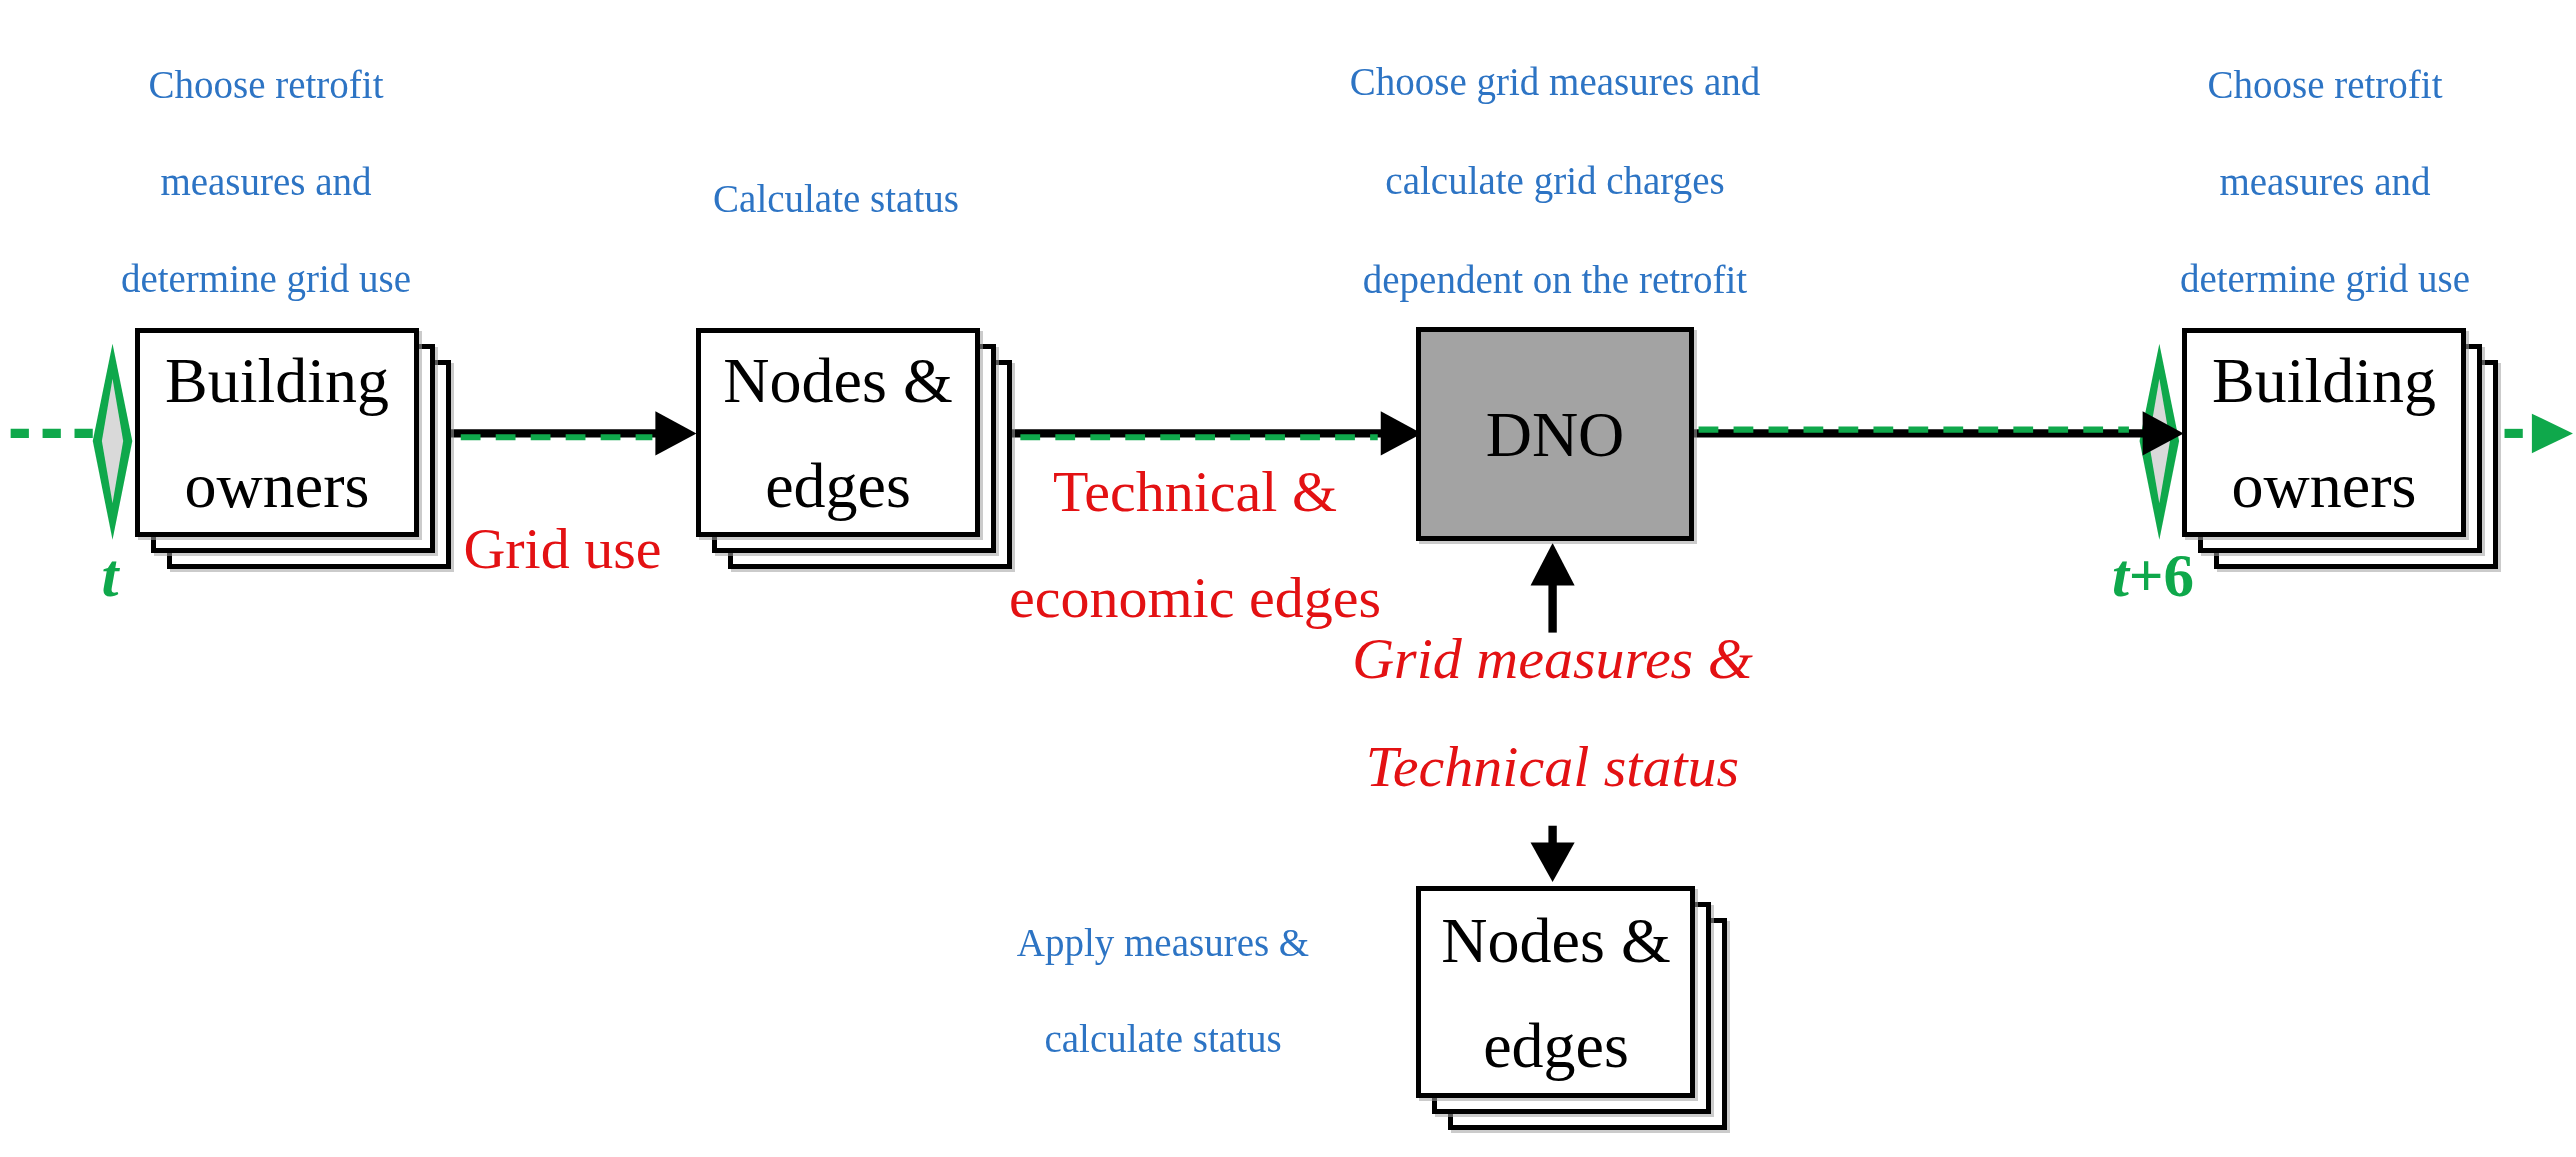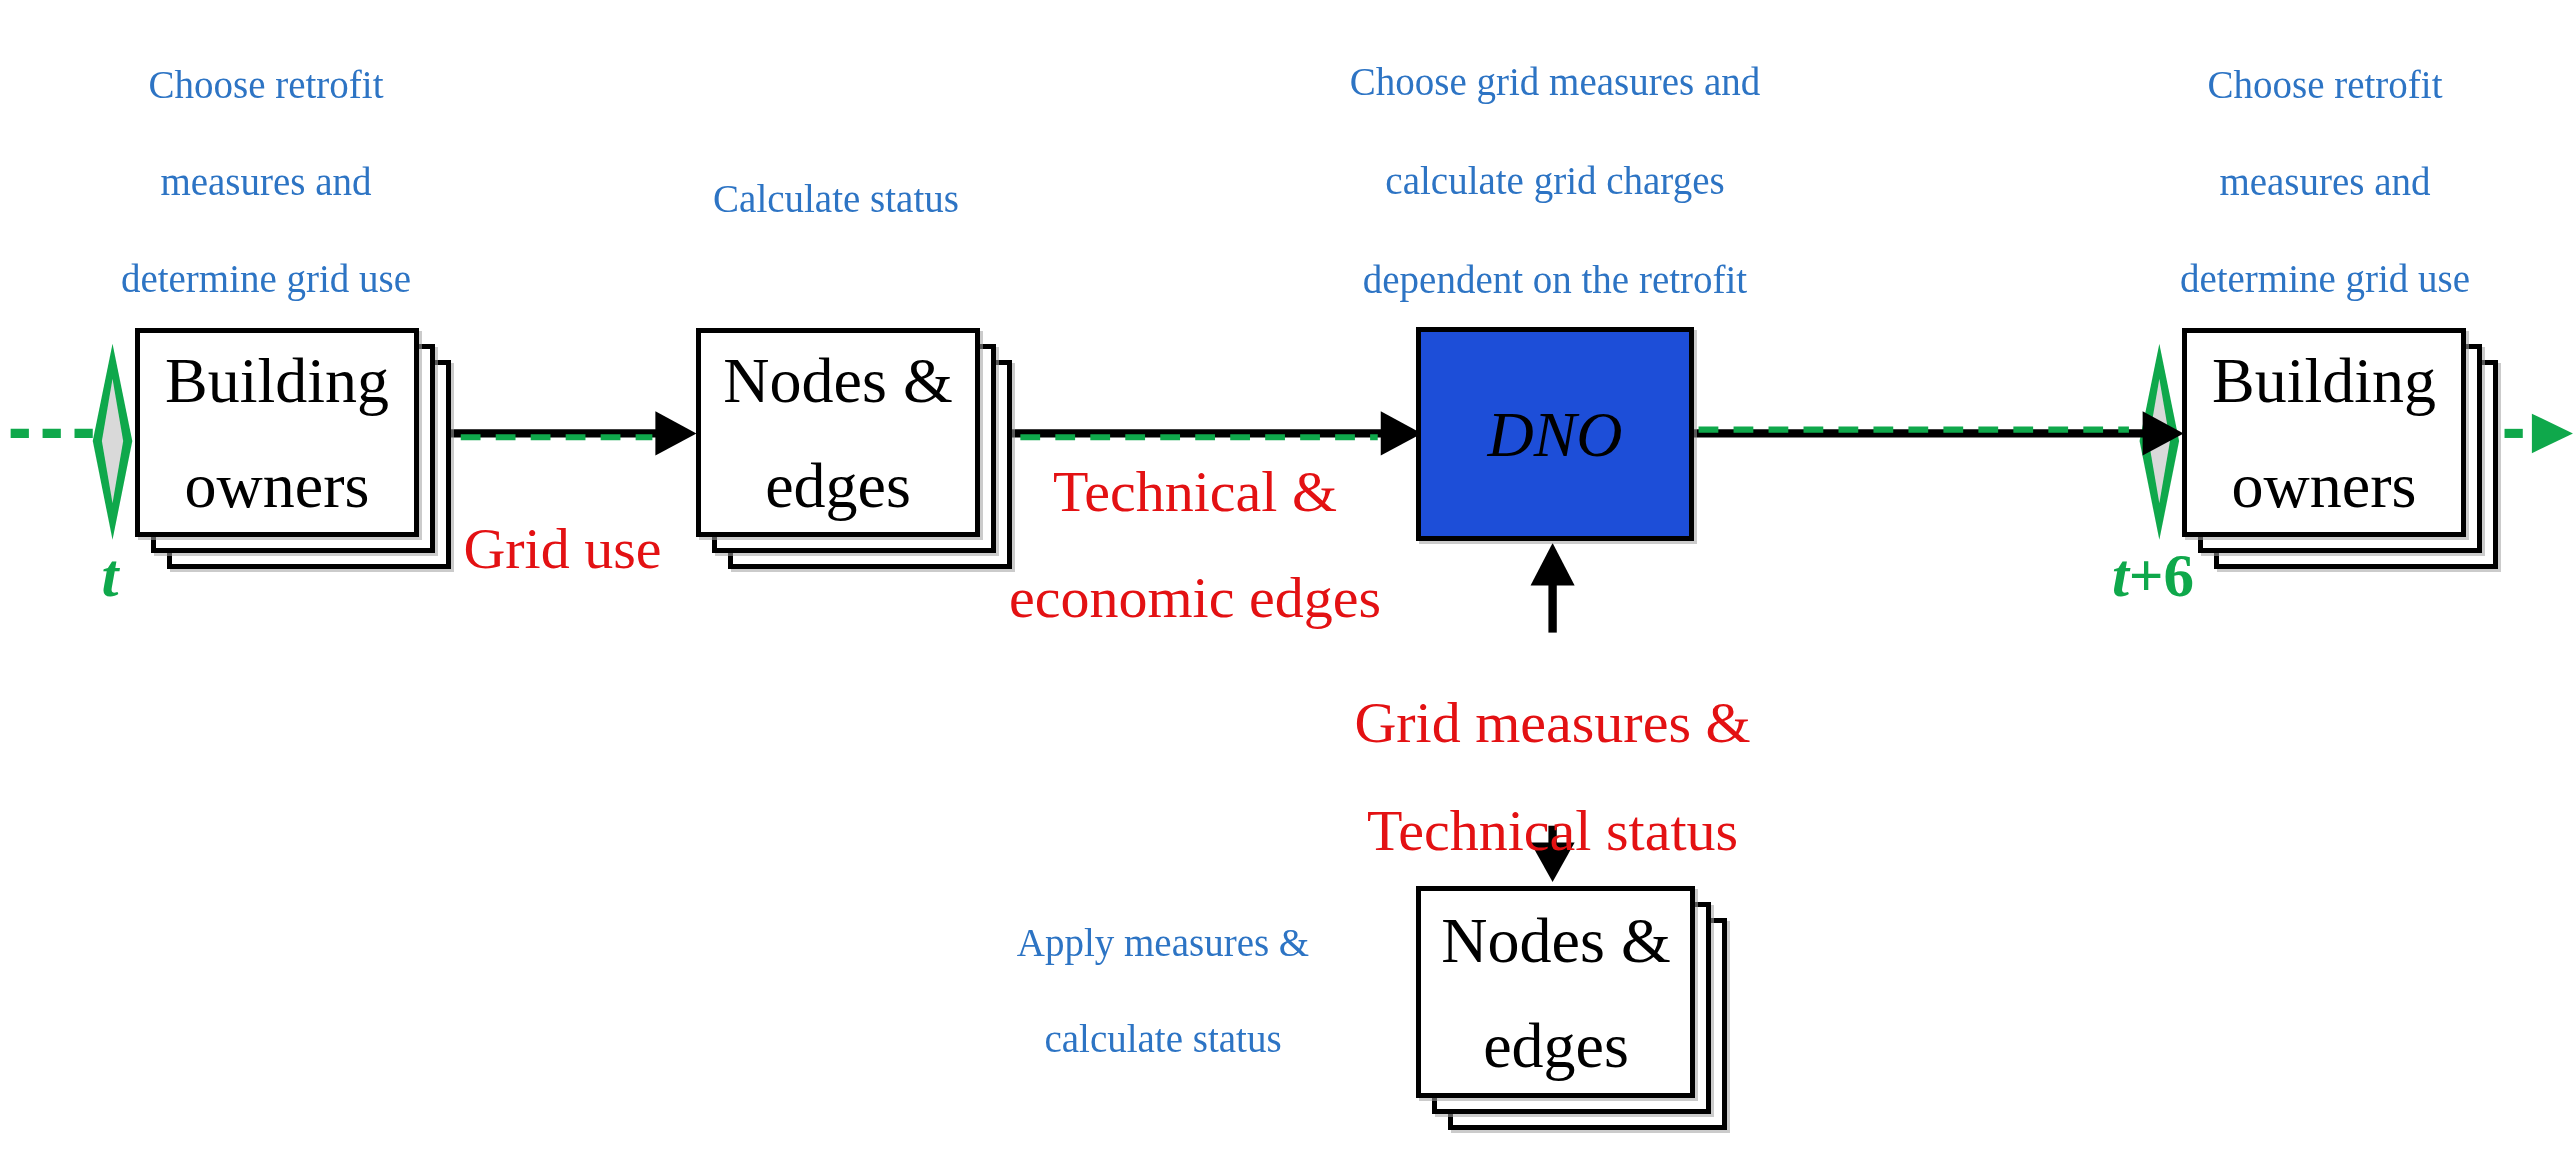--- a/index.html
+++ b/index.html
@@ -15,23 +15,23 @@
   
   .stackbox{position:absolute;z-index:3;}
   .stackbox .layer{
     position:absolute;background:#ffffff;border:5.3px solid #000;
     box-shadow:3px 3px 0 rgba(160,160,160,.55);
   }
   .stackbox .l2{left:32px;top:32px;}
   .stackbox .l1{left:16px;top:16px;}
   .stackbox .front{left:0;top:0;}
   .plainbox{
-    position:absolute;z-index:3;background:#1d4ed8;border:5.3px solid #000;
+    position:absolute;z-index:3;background:#a3a3a3;border:5.3px solid #000;
     box-shadow:3px 3px 0 rgba(160,160,160,.55);
-    display:flex;align-items:center;justify-content:center;font-style:italic;
+    display:flex;align-items:center;justify-content:center;
   }
   .boxtext{
     position:absolute;inset:0;z-index:4;
     display:flex;flex-direction:column;align-items:center;justify-content:center;
     font-size:64px;line-height:105px;color:#000;text-align:center;
     white-space:nowrap;
   }
   .plainbox .boxtext{position:static;inset:auto;}
 
   .caption{
@@ -163,21 +163,21 @@
   <div class="rlabel" style="left:441px;top:496px;width:243px;">
     <div>Grid use</div>
   </div>
 
   <div class="rlabel" style="left:982px;top:439px;width:426px;">
     <div>Technical &amp;</div>
     <div>economic edges</div>
   </div>
 
 
-  <div class="rlabel" style="left:1309px;top:669px;width:487px;line-height:108px;">
+  <div class="rlabel" style="left:1309px;top:605px;width:487px;line-height:108px;font-style:italic;">
     <div>Grid measures &amp;</div>
     <div>Technical status</div>
   </div>
 
   <div class="tmark" style="left:68px;top:541px;width:84px;">t</div>
 
   <div class="tmark tmark-plus" style="left:2081px;top:541px;width:144px;">t+6</div>
 
 </div>
 

